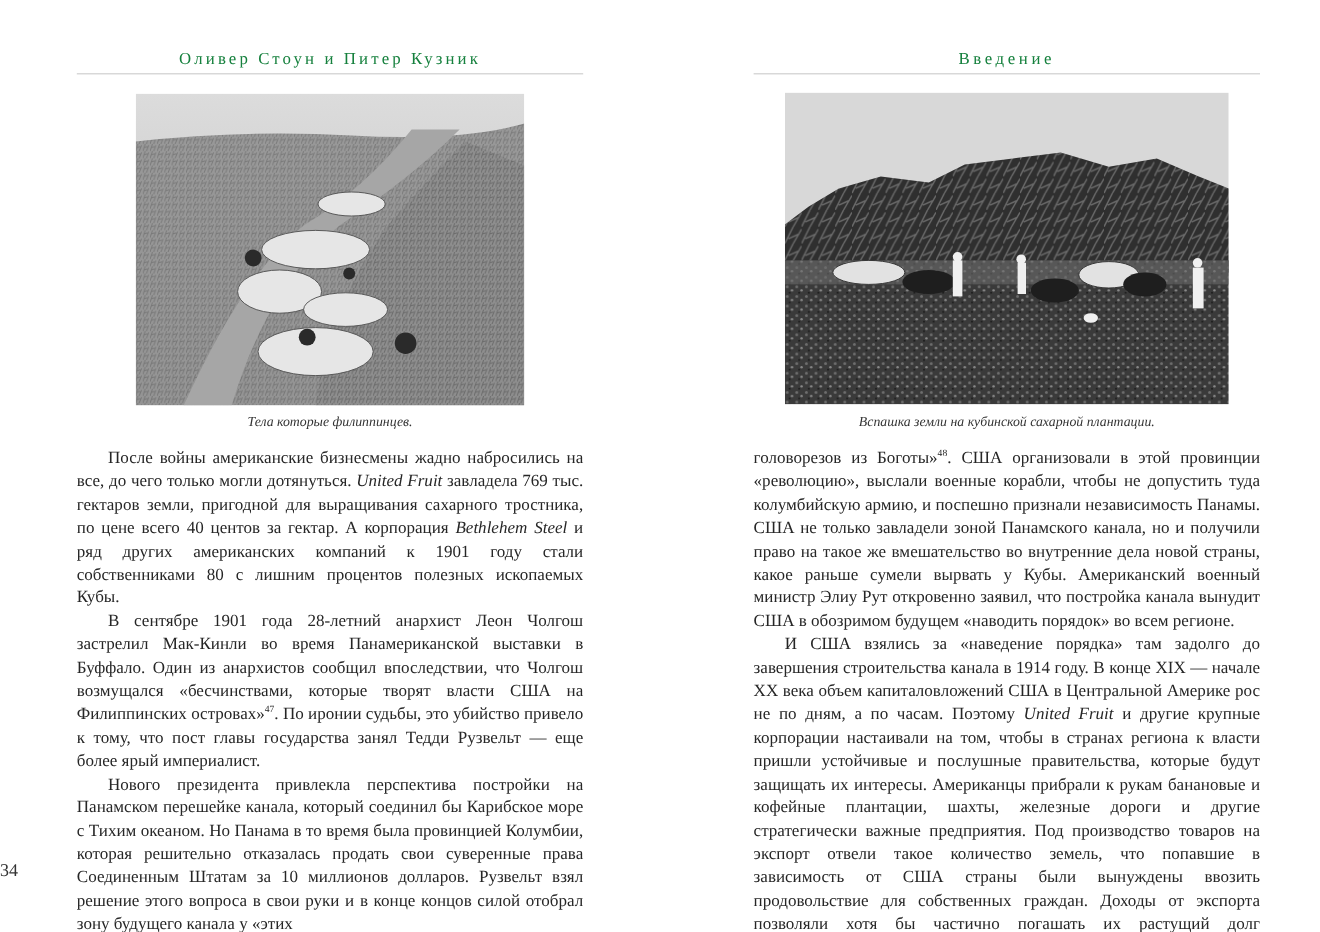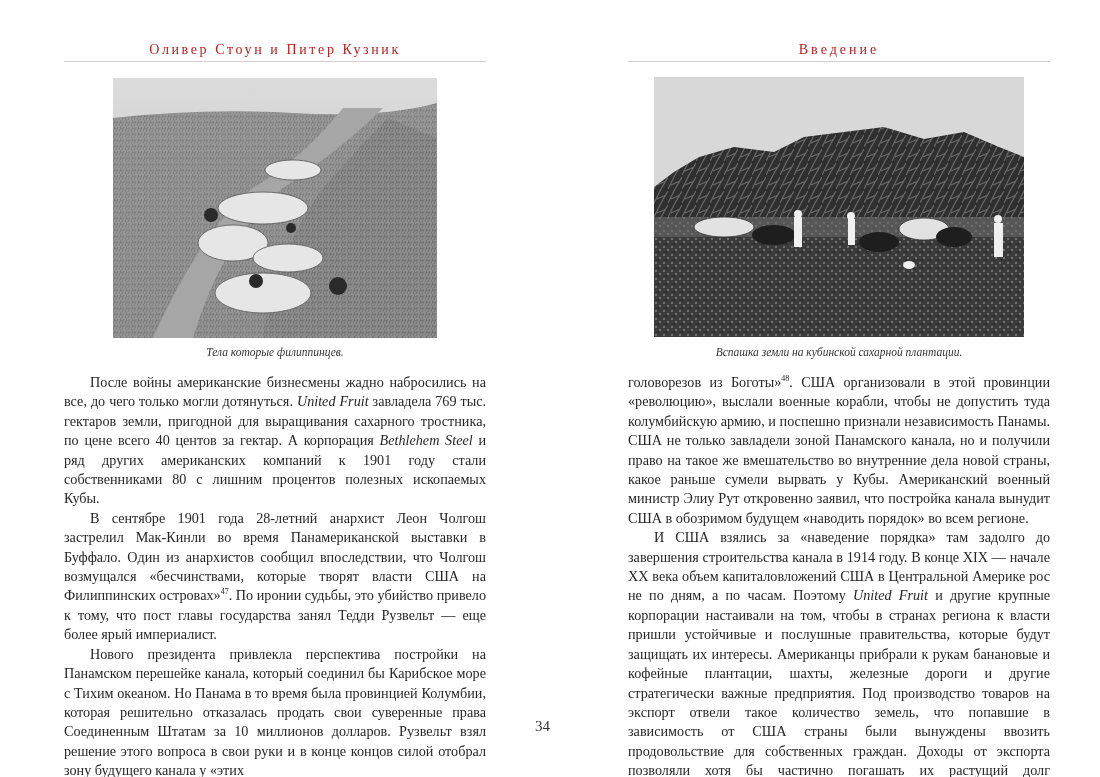--- a/index.html
+++ b/index.html
@@ -2,41 +2,41 @@
 <html><head>
 <meta charset="utf-8">
 <style>
   html, body { margin:0; padding:0; background:#ffffff; }
   body { width:1100px; height:777px; position:relative; overflow:hidden;
          font-family:"DejaVu Serif","Liberation Serif",serif; color:#2b2b2b; }
   .page { position:absolute; top:0; height:777px; }
   .page.left { left:0; width:550px; }
   .page.right { left:564px; width:550px; }
   .running-head { position:absolute; top:42px; left:0; right:0; text-align:center;
-        font-family:"Liberation Serif",serif; font-size:14px; letter-spacing:2.6px; color:#b91c1c; }
+        font-family:"Liberation Serif",serif; font-size:14px; letter-spacing:2.6px; color:#15803d; }
   .rule { position:absolute; top:61px; height:1px; background:#cfcfcf; }
   .left .running-head { left:64px; width:422px; right:auto; }
   .left .rule { left:64px; width:422px; }
   .right .running-head { left:64px; width:422px; right:auto; letter-spacing:3px; }
   .right .rule { left:64px; width:422px; }
   .photo { position:absolute; overflow:hidden; }
   .left .photo { left:113px; top:78px; width:324px; height:260px; }
   .right .photo { left:90px; top:77px; width:370px; height:260px; }
   .photo svg { width:100%; height:100%; display:block; }
   .caption { position:absolute; top:346px; text-align:center; font-style:italic;
         font-family:"Liberation Serif",serif; font-size:11.5px; color:#333; }
   .left .caption { left:64px; width:422px; }
   .right .caption { left:64px; width:422px;text-align:center; }
   .body-text { position:absolute; top:373px; left:64px; width:422px;
         font-family:"Liberation Serif",serif; font-size:14.2px; line-height:19.4px; text-align:justify;
         color:#262626; }
   .body-text p { margin:0; }
   .body-text p.indent { text-indent:26px; }
   .body-text sup { font-size:8px; line-height:0; }
-  .folio { position:absolute; top:718px; left:0; width:550px; text-align:right;
+  .folio { position:absolute; top:718px; left:0; width:550px; text-align:left;
         font-family:"Liberation Serif",serif; font-size:15px; color:#333; }
 </style>
 </head>
 <body>
 
 <div class="page left">
   <div class="running-head">Оливер Стоун и Питер Кузник</div>
   <div class="rule"></div>
   <div class="photo">
     <svg viewBox="0 0 324 260" preserveAspectRatio="none">

